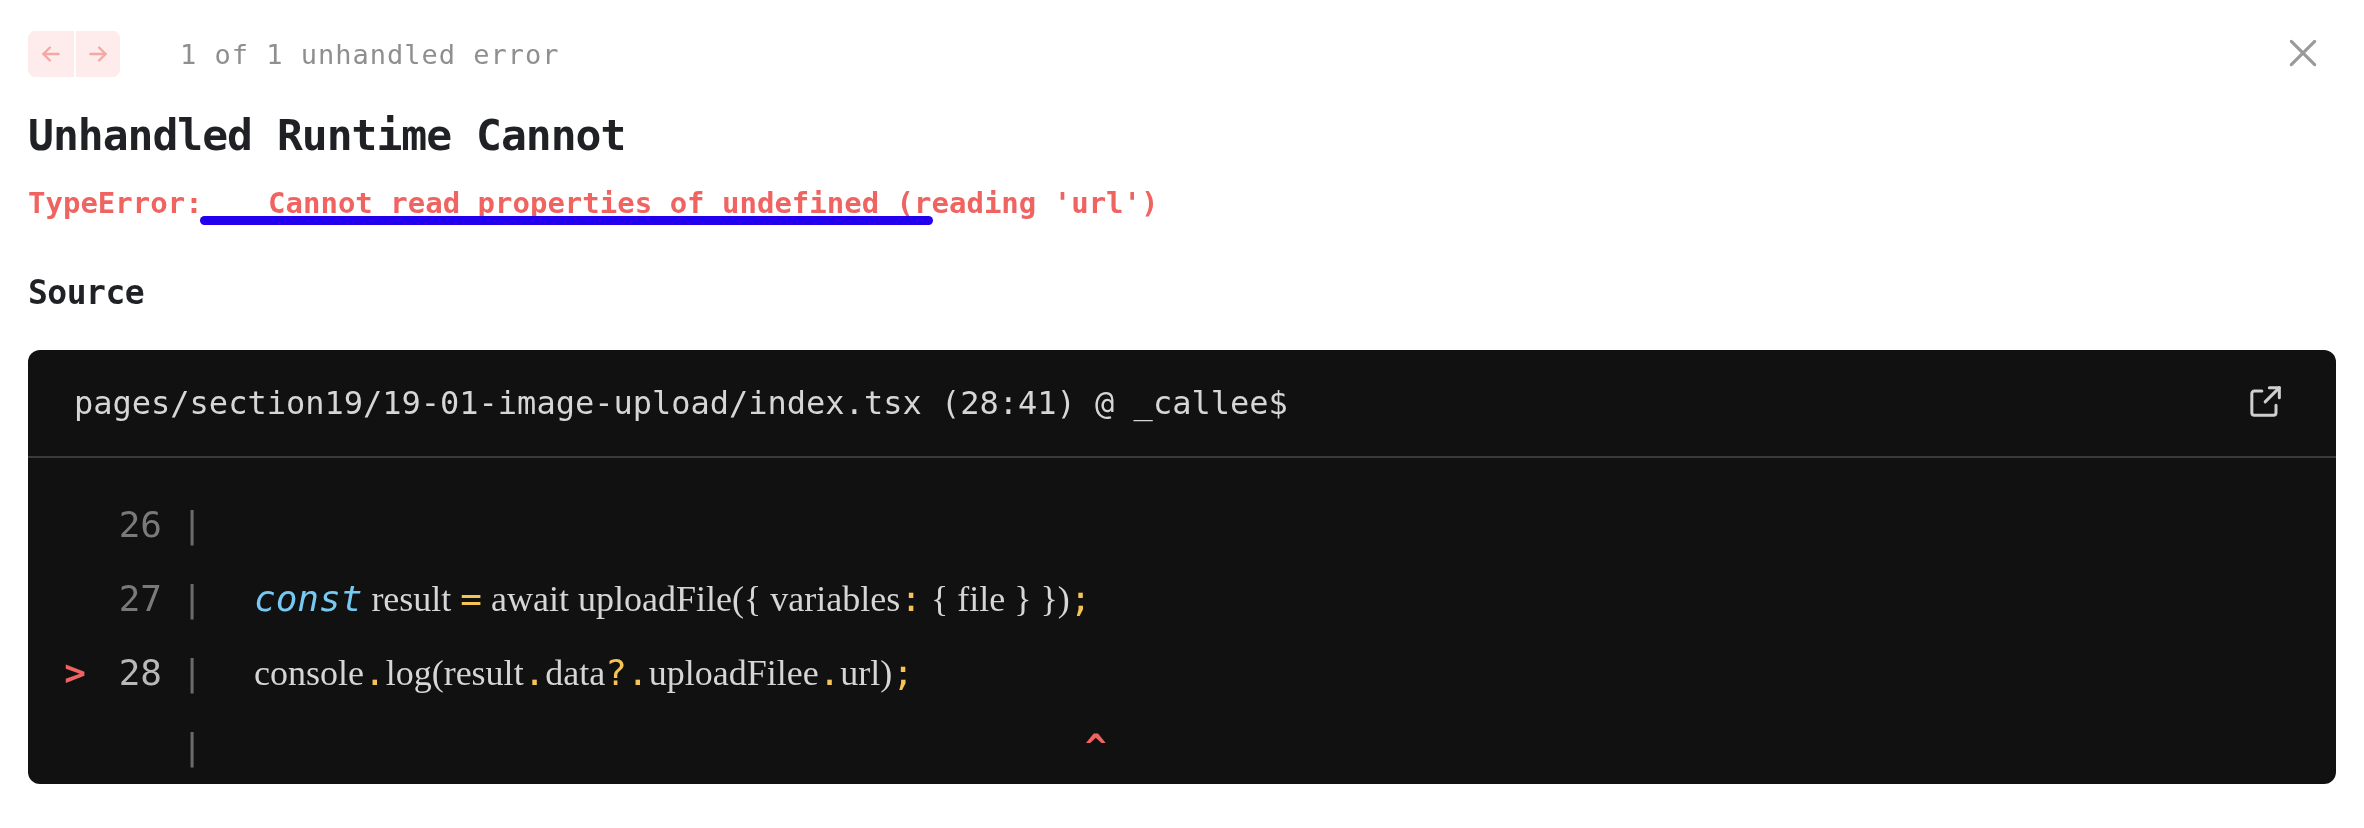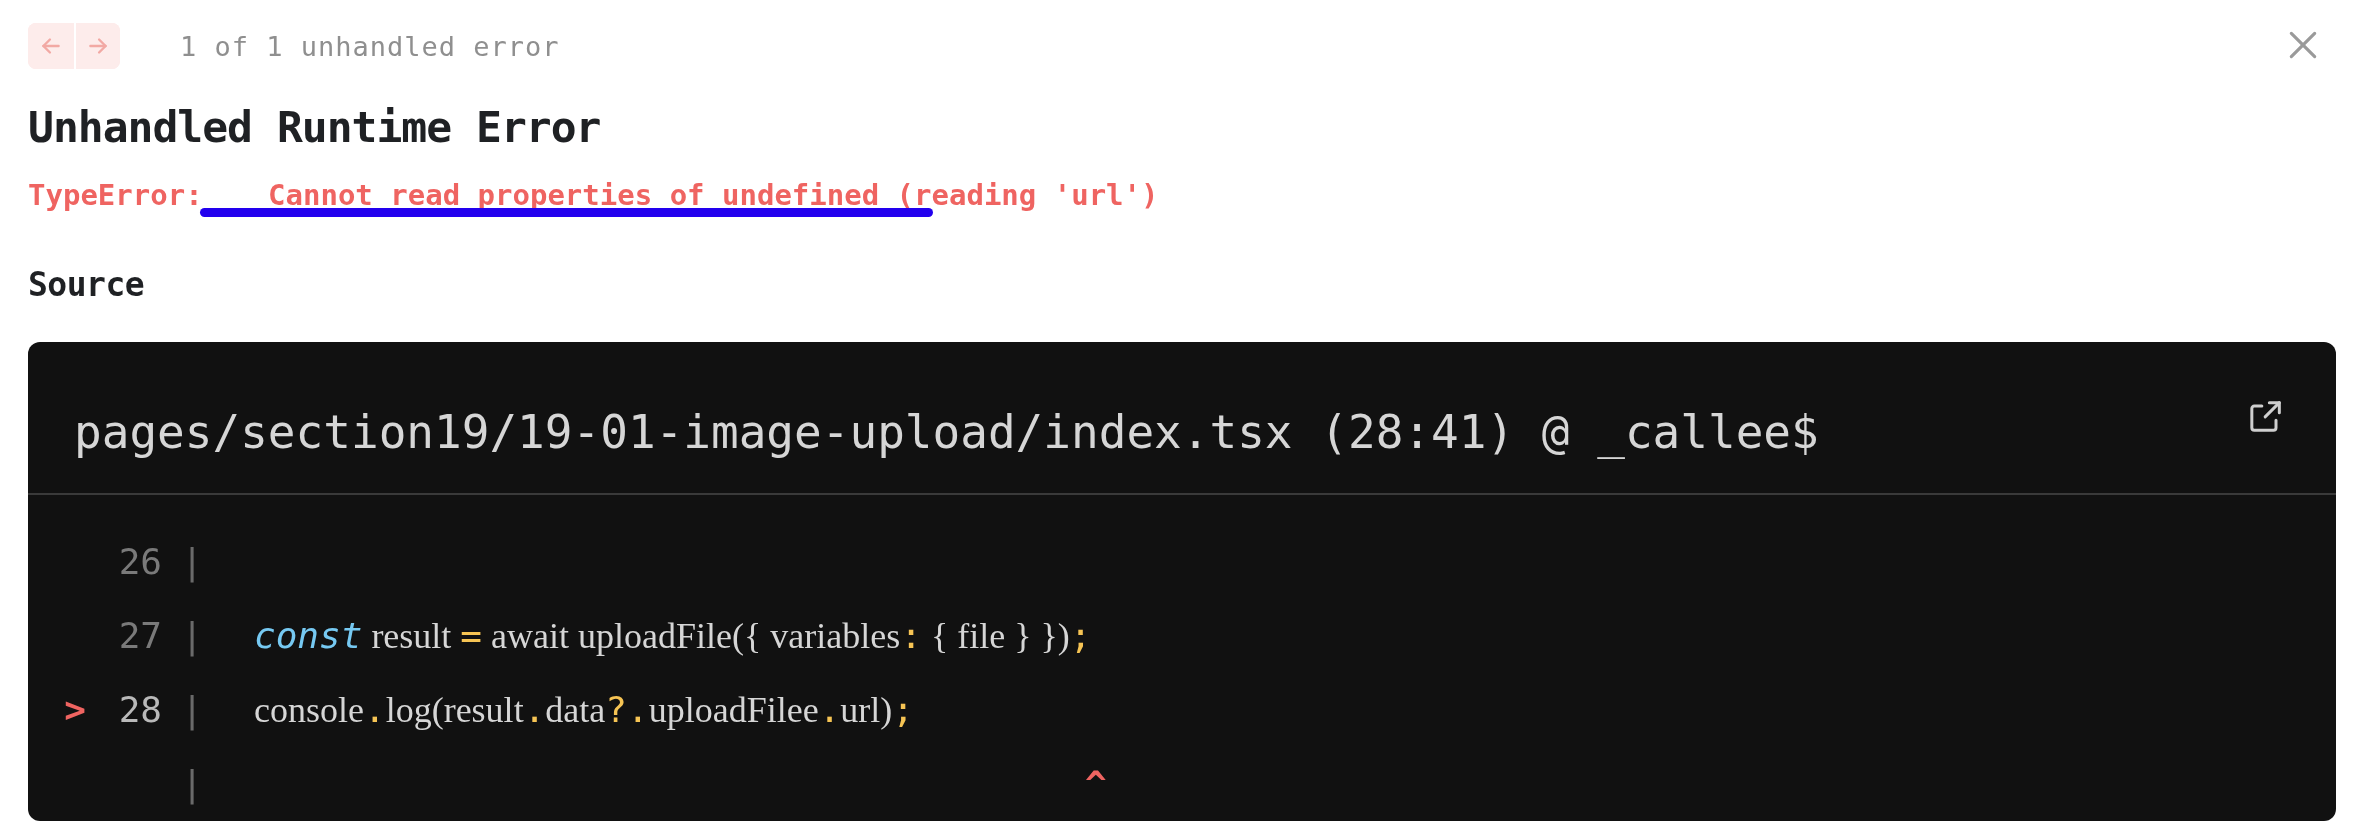--- a/index.html
+++ b/index.html
@@ -15,21 +15,21 @@
     -webkit-font-smoothing: antialiased;
   }
 
   
   .overlay {
     position: relative;
     width: 2364px;
     height: 828px;
     background: #ffffff;
     box-sizing: border-box;
-    padding: 8px 28px;
+    padding: 16px 28px;
   }
 
   
   .toolbar {
     height: 76px;
     display: flex;
     align-items: center;
     position: relative;
   }
   .nav-group {
@@ -144,25 +144,24 @@
   }
   .code-header {
     position: relative;
     display: flex;
     align-items: center;
     padding: 34px 36px 34px 46px;
     border-bottom: 2px solid #3a3a3a;
   }
   .code-path {
     font-family: "DejaVu Sans Mono", "Liberation Mono", monospace;
-    font-size: 46px;
+    font-size: 32px;
     color: #d6d6d6;
     white-space: nowrap;
     letter-spacing: 0px;
-    margin-top: 29px;
   }
   .open-external {
     position: absolute;
     right: 44px;
     top: 50%;
     transform: translateY(-50%);
     width: 52px;
     height: 52px;
     display: flex;
     align-items: center;
@@ -250,21 +249,21 @@
         <svg width="40" height="40" viewBox="0 0 24 24" fill="none" stroke="#9a9a9a" stroke-width="1.9" stroke-linecap="round">
           <line x1="5" y1="5" x2="19" y2="19"></line>
           <line x1="19" y1="5" x2="5" y2="19"></line>
         </svg>
       </span>
     </button>
   </div>
 
   <div class="content">
 
-    <h1 class="section-title">Unhandled Runtime Error</h1>
+    <h1 class="section-title">Unhandled Runtime Cannot</h1>
 
     <div class="error-message-row">
       <span class="err-type">TypeError: </span>
       <span class="err-desc">Cannot read properties of undefined (reading 'url')</span>
       <span class="err-underline"></span>
     </div>
 
     <div class="source-label">Source</div>
 
     <div class="code-frame">

